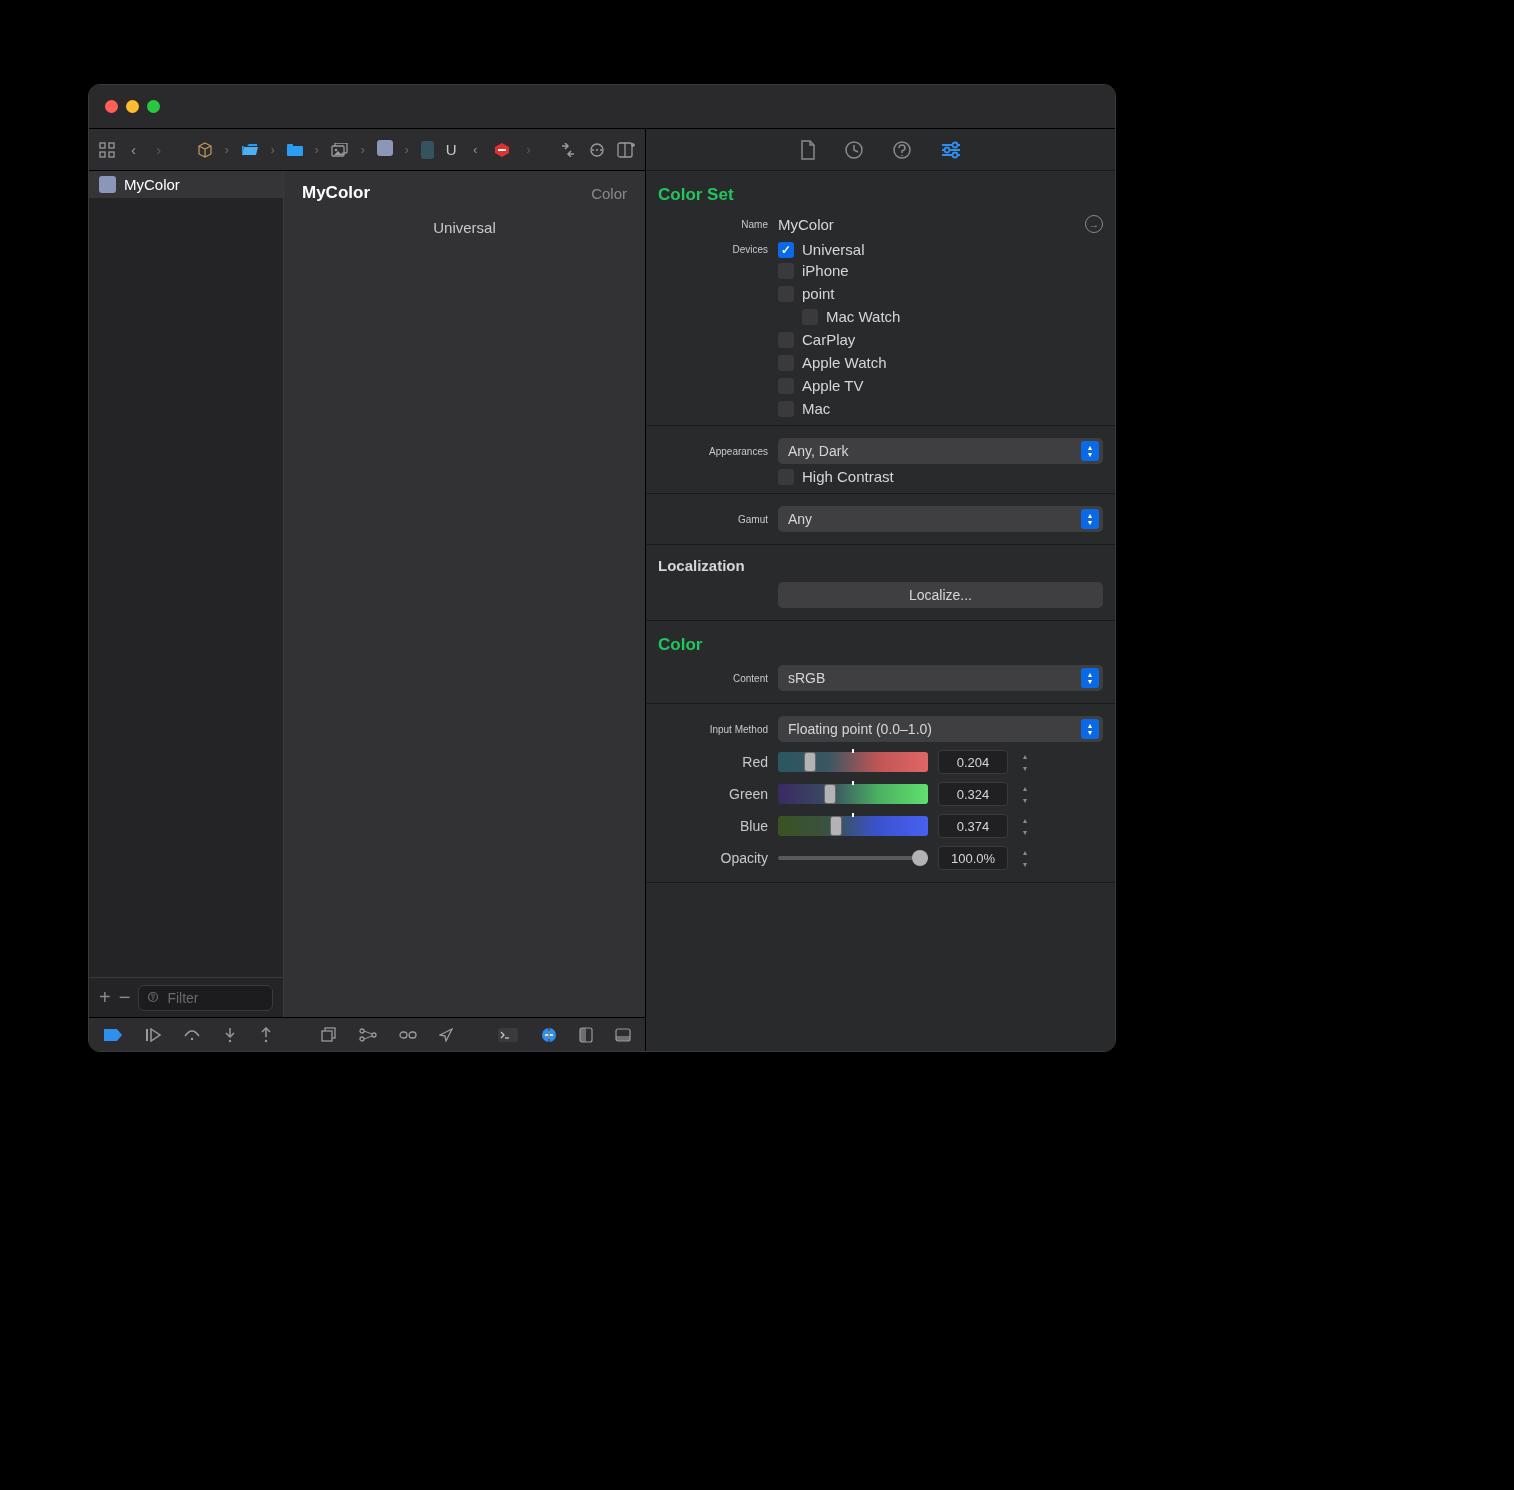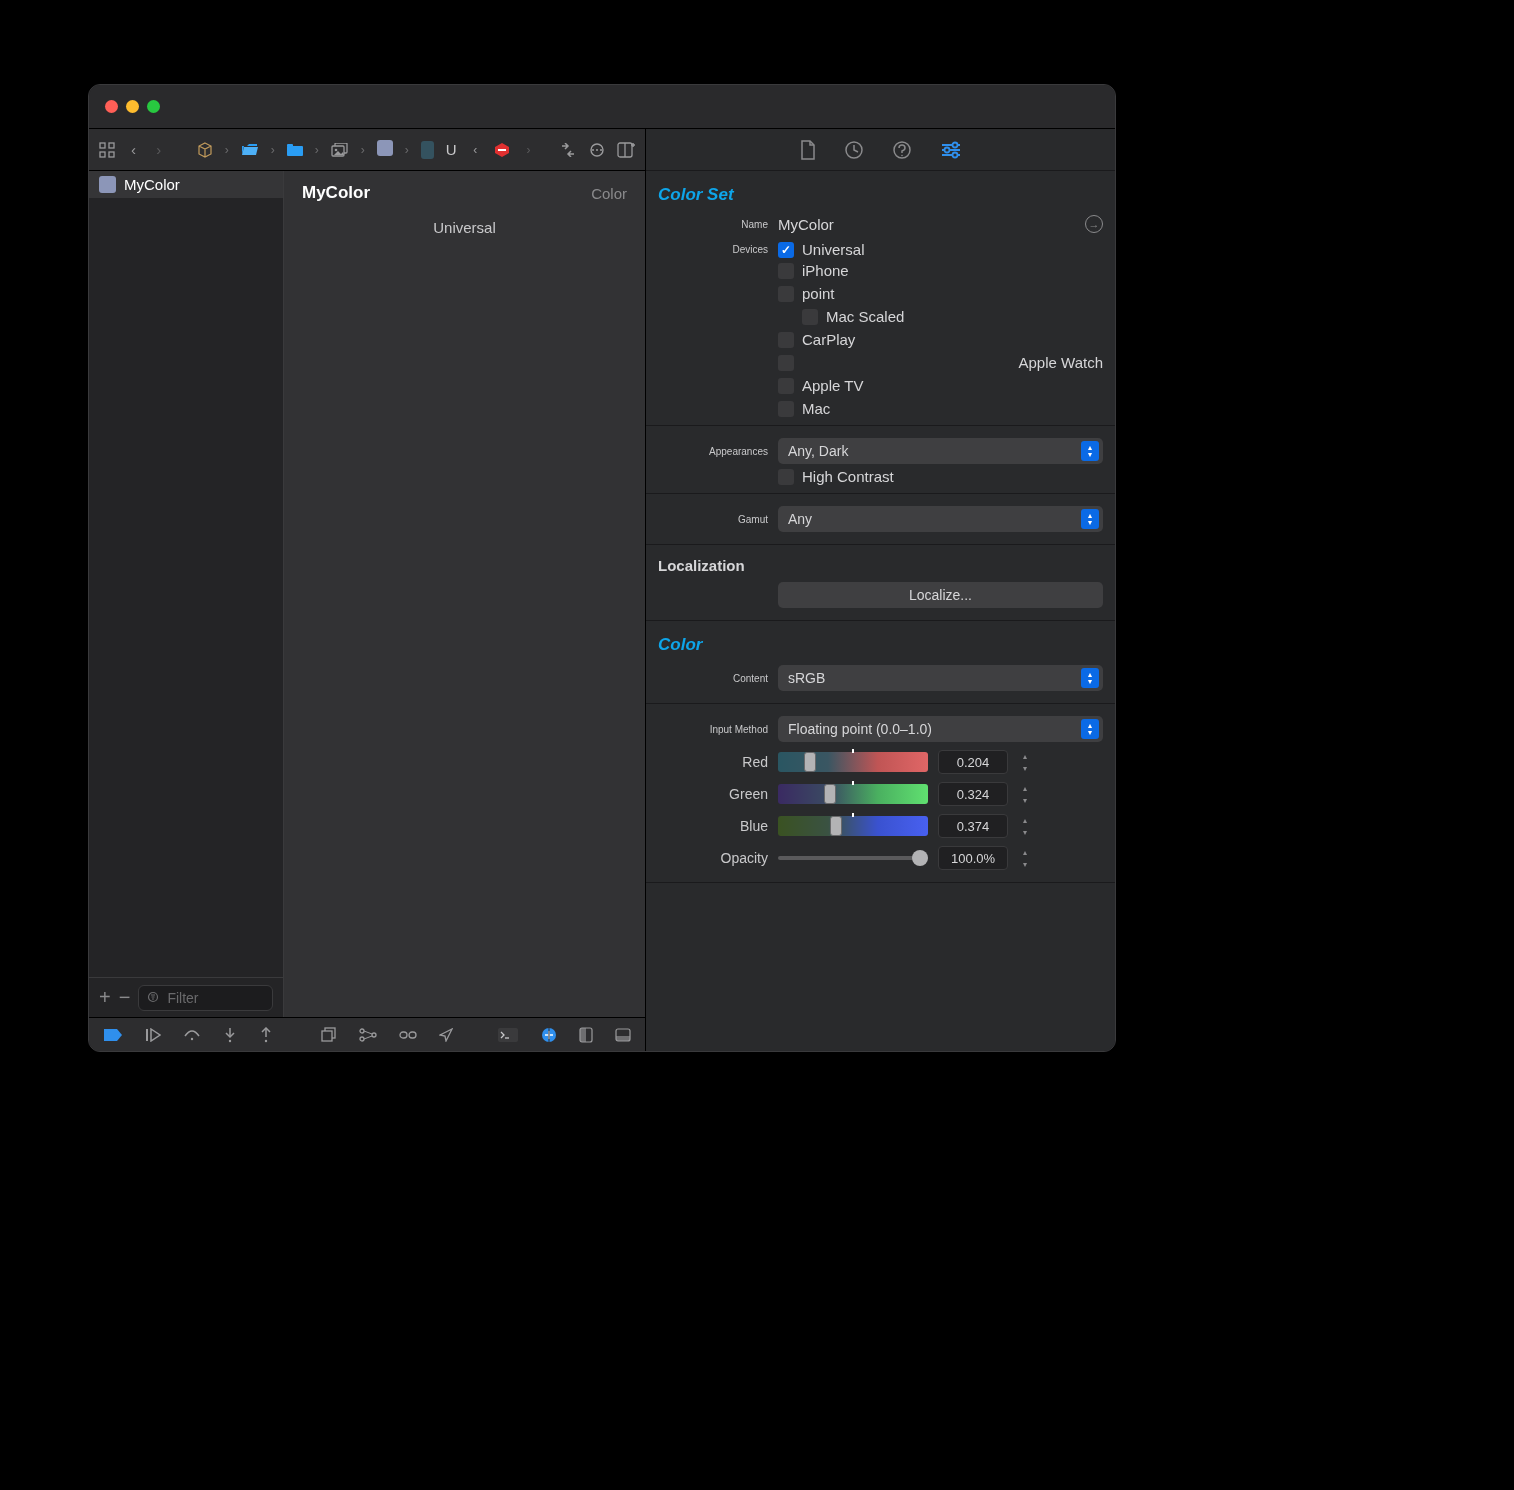--- a/index.html
+++ b/index.html
@@ -47,21 +47,21 @@
   
   .listfooter{height:40px; border-top:1px solid #3a3a3c; display:flex; align-items:center; gap:8px; padding:0 10px; color:#8a8a8c;}
   .filterbox{flex:1; background:#1c1c1e; border:1px solid #3a3a3c; border-radius:6px; height:26px; display:flex; align-items:center; gap:6px; padding:0 8px; color:#6a6a6c; font-size:14px;}
   
   .debugbar{height:34px; background:#2d2d2f; border-top:1px solid #000; display:flex; align-items:center; gap:22px; padding:0 14px; color:#9a9a9c; font-size:14px;}
   .debugbar .active{color:#2f8fed;}
   
   .insp-tabs{height:42px; border-bottom:1px solid #1a1a1c; display:flex; align-items:center; justify-content:center; gap:28px; color:#8a8a8c; font-size:18px;}
   .insp-tabs .active{color:#2f8fed;}
   .insp-body{flex:1; overflow:auto; padding:8px 12px 20px 12px; color:#d6d6d8; font-size:15px;}
-  .section-title{color:#0ea5e9; font-weight:600; font-size:17px; padding:6px 0 6px 0;font-style:italic;}
+  .section-title{color:#22c55e; font-weight:600; font-size:17px; padding:6px 0 6px 0;}
   .row{display:flex; align-items:center; gap:10px; padding:4px 0;}
   .row .lbl{width:110px; text-align:right; color:#c9c9cb; font-size:10px;}
   .row .val{flex:1;}
   .textfield{flex:1; background:transparent; border:none; color:#d6d6d8; font-size:15px;}
   .arrow-circ{width:18px;height:18px;border:1.5px solid #8a8a8c;border-radius:50%;display:inline-flex;align-items:center;justify-content:center;font-size:11px;color:#8a8a8c;}
   .chk{width:16px;height:16px;border-radius:3px;background:#3a3a3c;display:inline-flex;align-items:center;justify-content:center;margin-right:8px;}
   .chk.on{background:#0a6ae6;}
   .chk.on::after{content:'✓';color:#fff;font-size:12px;font-weight:bold;}
   .chklist{padding-left:120px; display:flex; flex-direction:column; gap:6px;}
   .popup{flex:1; background:#3f3f41; border-radius:5px; height:26px; display:flex; align-items:center; padding:0 26px 0 10px; position:relative; font-size:14px;}
@@ -354,27 +354,27 @@
           <label style="display:flex;align-items:center;">
               <span class="chk"></span>
               <span>iPhone</span>
             </label>
           <label style="display:flex;align-items:center;">
               <span class="chk"></span>
               <span>point</span>
             </label>
           <label style="display:flex;align-items:center;margin-left:24px;">
               <span class="chk"></span>
-              <span>Mac Scaled</span>
+              <span>Mac Watch</span>
             </label>
           <label style="display:flex;align-items:center;">
               <span class="chk"></span>
               <span>CarPlay</span>
             </label>
-          <label style="display:flex;align-items:center;justify-content:space-between;">
+          <label style="display:flex;align-items:center;">
               <span class="chk"></span>
               <span>Apple Watch</span>
             </label>
           <label style="display:flex;align-items:center;">
               <span class="chk"></span>
               <span>Apple TV</span>
             </label>
           <label style="display:flex;align-items:center;">
               <span class="chk"></span>
               <span>Mac</span>

